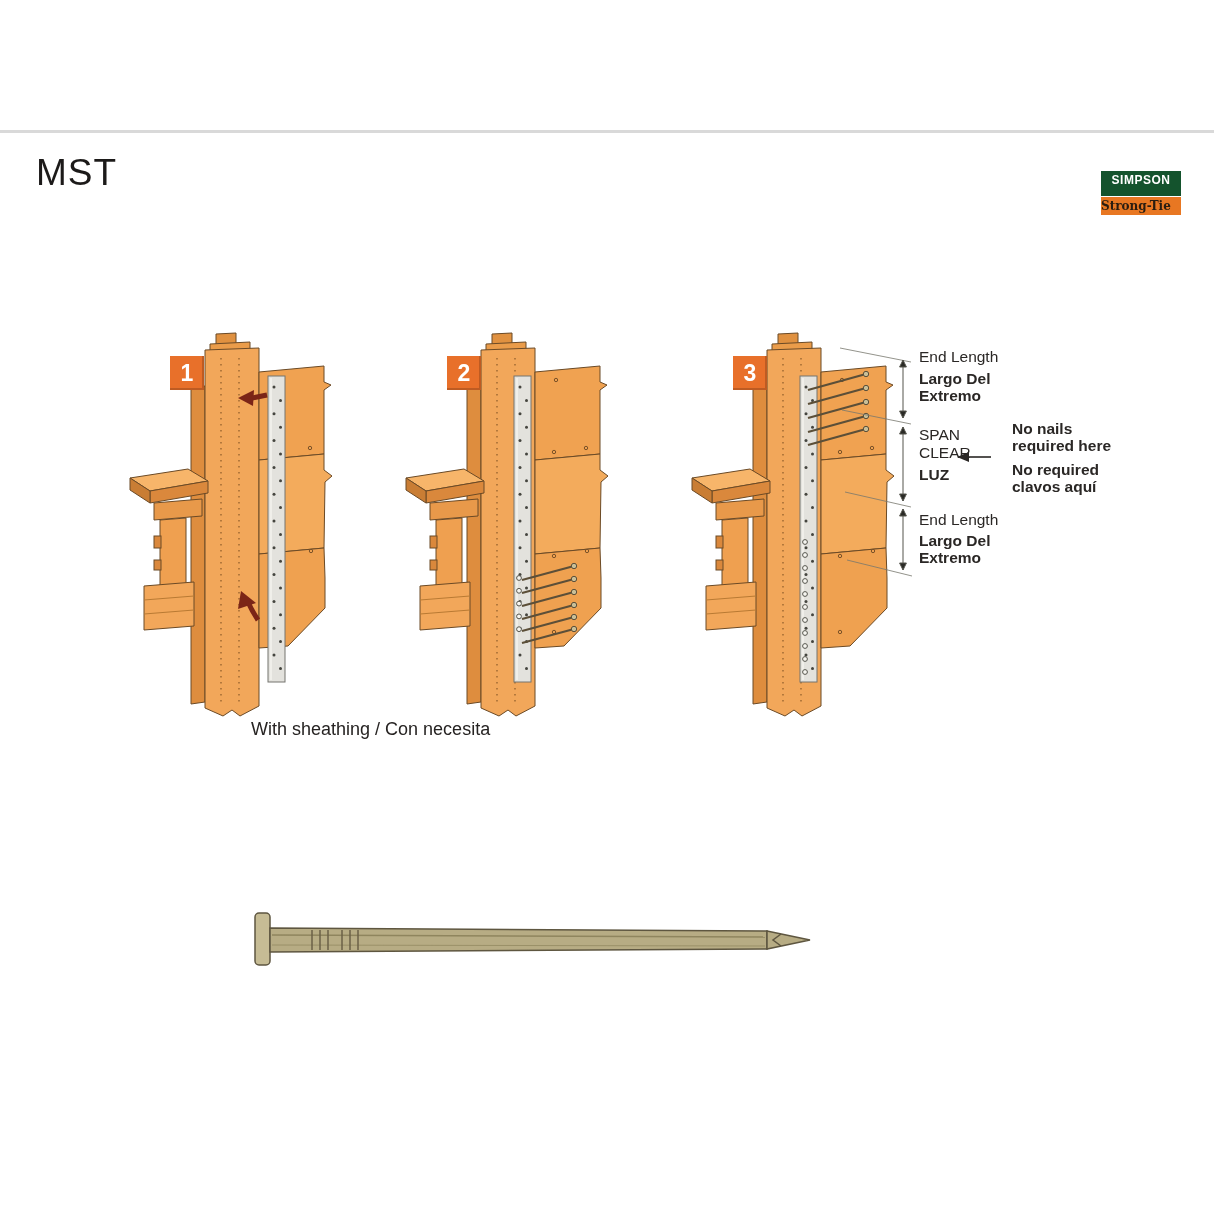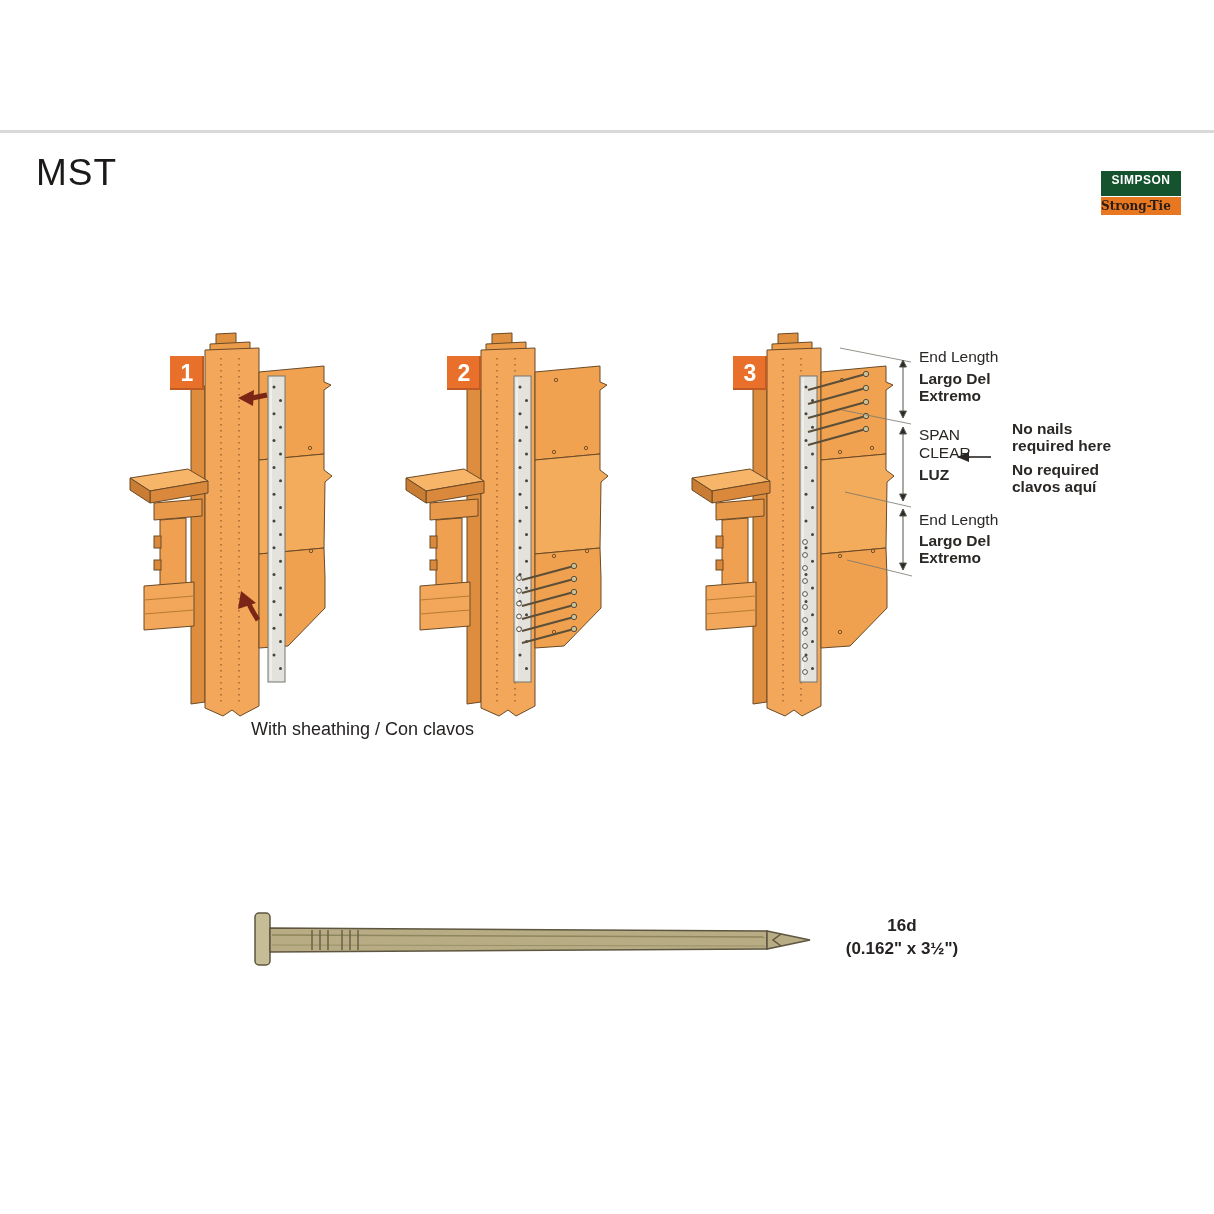--- a/index.html
+++ b/index.html
@@ -296,39 +296,35 @@
 
   <div class="callout co-right" style="top:420px">No nails</div>
   <div class="callout co-right" style="top:437px">required here</div>
   <div class="callout co-right" style="top:461px">No required</div>
   <div class="callout co-right" style="top:478px">clavos aquí</div>
 
   <div class="callout co-bold" style="top:511px">End Length</div>
   <div class="callout" style="top:532px">Largo Del</div>
   <div class="callout" style="top:549px">Extremo</div>
 
-  <div class="caption"><span class="co-bold">With sheathing /</span><span> Con clavos</span></div>
+  <div class="caption"><span class="co-bold">With sheathing /</span><span> Con necesita</span></div>
 
   <div class="nail-wrap">
     <svg viewBox="0 0 585 72" width="585" height="72">
       <rect x="15" y="11" width="15" height="52" rx="4" fill="#c6bc95" stroke="#5e5640" stroke-width="1.5"></rect>
       <polygon points="30,26 527,29 527,47 30,50" fill="#b7ac84" stroke="#5e5640" stroke-width="1.5"></polygon>
       <line x1="32" y1="33" x2="525" y2="35" stroke="#8f855e" stroke-width="1.5"></line>
       <line x1="32" y1="43" x2="525" y2="44" stroke="#9a9068" stroke-width="1"></line>
       <g stroke="#6b6147" stroke-width="1.5">
         <line x1="72" y1="28" x2="72" y2="48"></line>
           <line x1="80" y1="28" x2="80" y2="48"></line>
         <line x1="88" y1="28" x2="88" y2="48"></line>
           <line x1="102" y1="28" x2="102" y2="48"></line>
         <line x1="110" y1="28" x2="110" y2="48"></line>
           <line x1="118" y1="28" x2="118" y2="48"></line>
       </g>
       <polygon points="527,29 570,38 527,47" fill="#b7ac84" stroke="#5e5640" stroke-width="1.5"></polygon>
       <path d="M541,32 L533,38 L541,44" fill="none" stroke="#5e5640" stroke-width="1.5"></path>
     </svg>
   </div>
 
-  <div class="nail-label">
-    <div>16d</div>
-    <div>(0.162" x 3½")</div>
-  </div>
 
 </div>
 
 </body></html>

